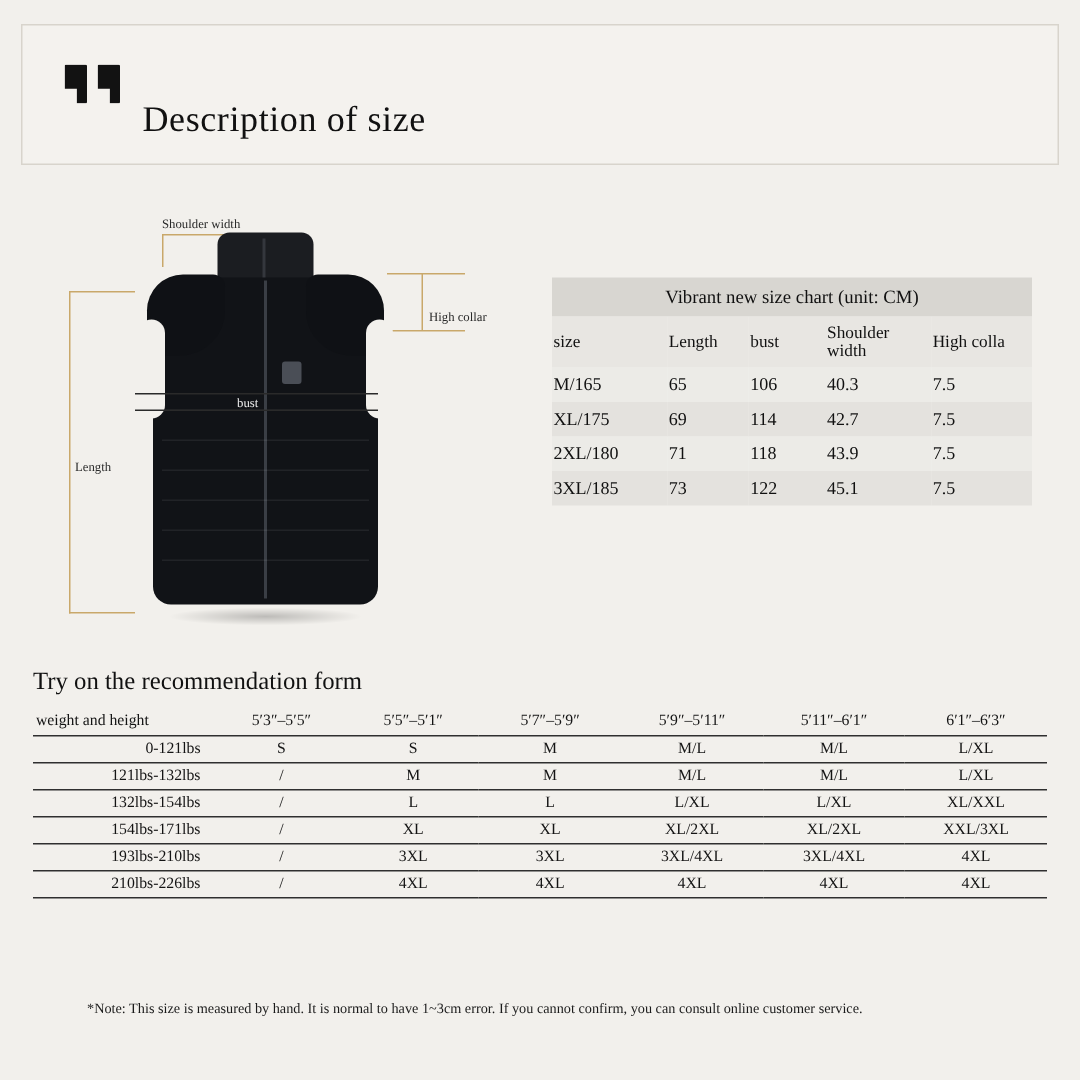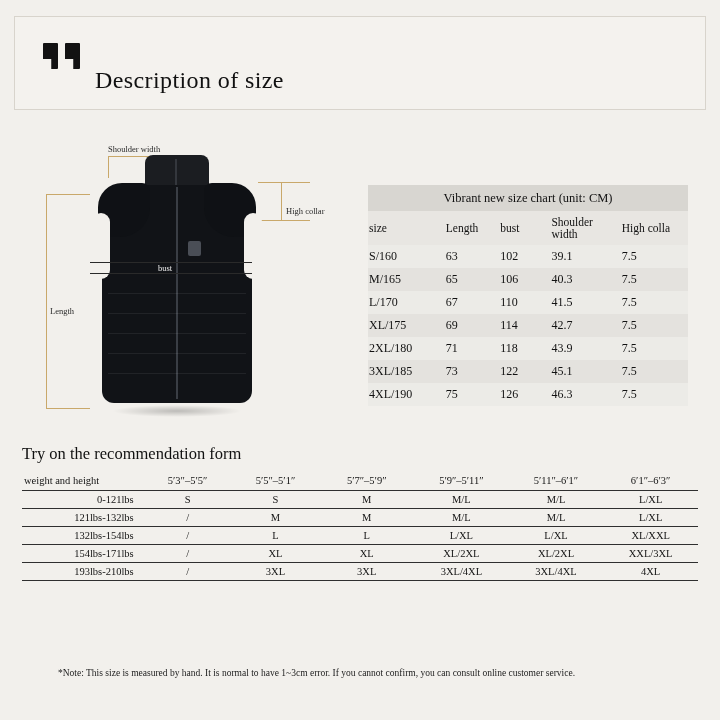--- a/index.html
+++ b/index.html
@@ -333,38 +333,24 @@
         <tr>
           <th style="width:24%">size</th>
           <th style="width:17%">Length</th>
           <th style="width:16%">bust</th>
           <th style="width:22%">Shoulder width</th>
           <th style="width:21%">High colla</th>
         </tr>
       </thead>
       <tbody>
         <tr>
-          <td>S/160</td>
-          <td>63</td>
-          <td>102</td>
-          <td>39.1</td>
-          <td>7.5</td>
-        </tr>
-        <tr>
           <td>M/165</td>
           <td>65</td>
           <td>106</td>
           <td>40.3</td>
-          <td>7.5</td>
-        </tr>
-        <tr>
-          <td>L/170</td>
-          <td>67</td>
-          <td>110</td>
-          <td>41.5</td>
           <td>7.5</td>
         </tr>
         <tr>
           <td>XL/175</td>
           <td>69</td>
           <td>114</td>
           <td>42.7</td>
           <td>7.5</td>
         </tr>
         <tr>
@@ -374,27 +360,20 @@
           <td>43.9</td>
           <td>7.5</td>
         </tr>
         <tr>
           <td>3XL/185</td>
           <td>73</td>
           <td>122</td>
           <td>45.1</td>
           <td>7.5</td>
         </tr>
-        <tr>
-          <td>4XL/190</td>
-          <td>75</td>
-          <td>126</td>
-          <td>46.3</td>
-          <td>7.5</td>
-        </tr>
       </tbody>
     </table>
   </div>
 
   <div class="rec-title">Try on the recommendation form</div>
 
   <table class="rec-table">
     <thead>
       <tr>
         <th style="width:18%">weight and height</th>
@@ -445,20 +424,29 @@
       </tr>
       <tr>
         <td>193lbs-210lbs</td>
         <td>/</td>
         <td>3XL</td>
         <td>3XL</td>
         <td>3XL/4XL</td>
         <td>3XL/4XL</td>
         <td>4XL</td>
       </tr>
+      <tr>
+        <td>210lbs-226lbs</td>
+        <td>/</td>
+        <td>4XL</td>
+        <td>4XL</td>
+        <td>4XL</td>
+        <td>4XL</td>
+        <td>4XL</td>
+      </tr>
     </tbody>
   </table>
 
   <div class="notes">
     <div class="note-line">*Note: This size is measured by hand. It is normal to have 1~3cm error. If you cannot confirm, you can consult online customer service.</div>
   </div>
 
 </div>
 
 </body></html>

